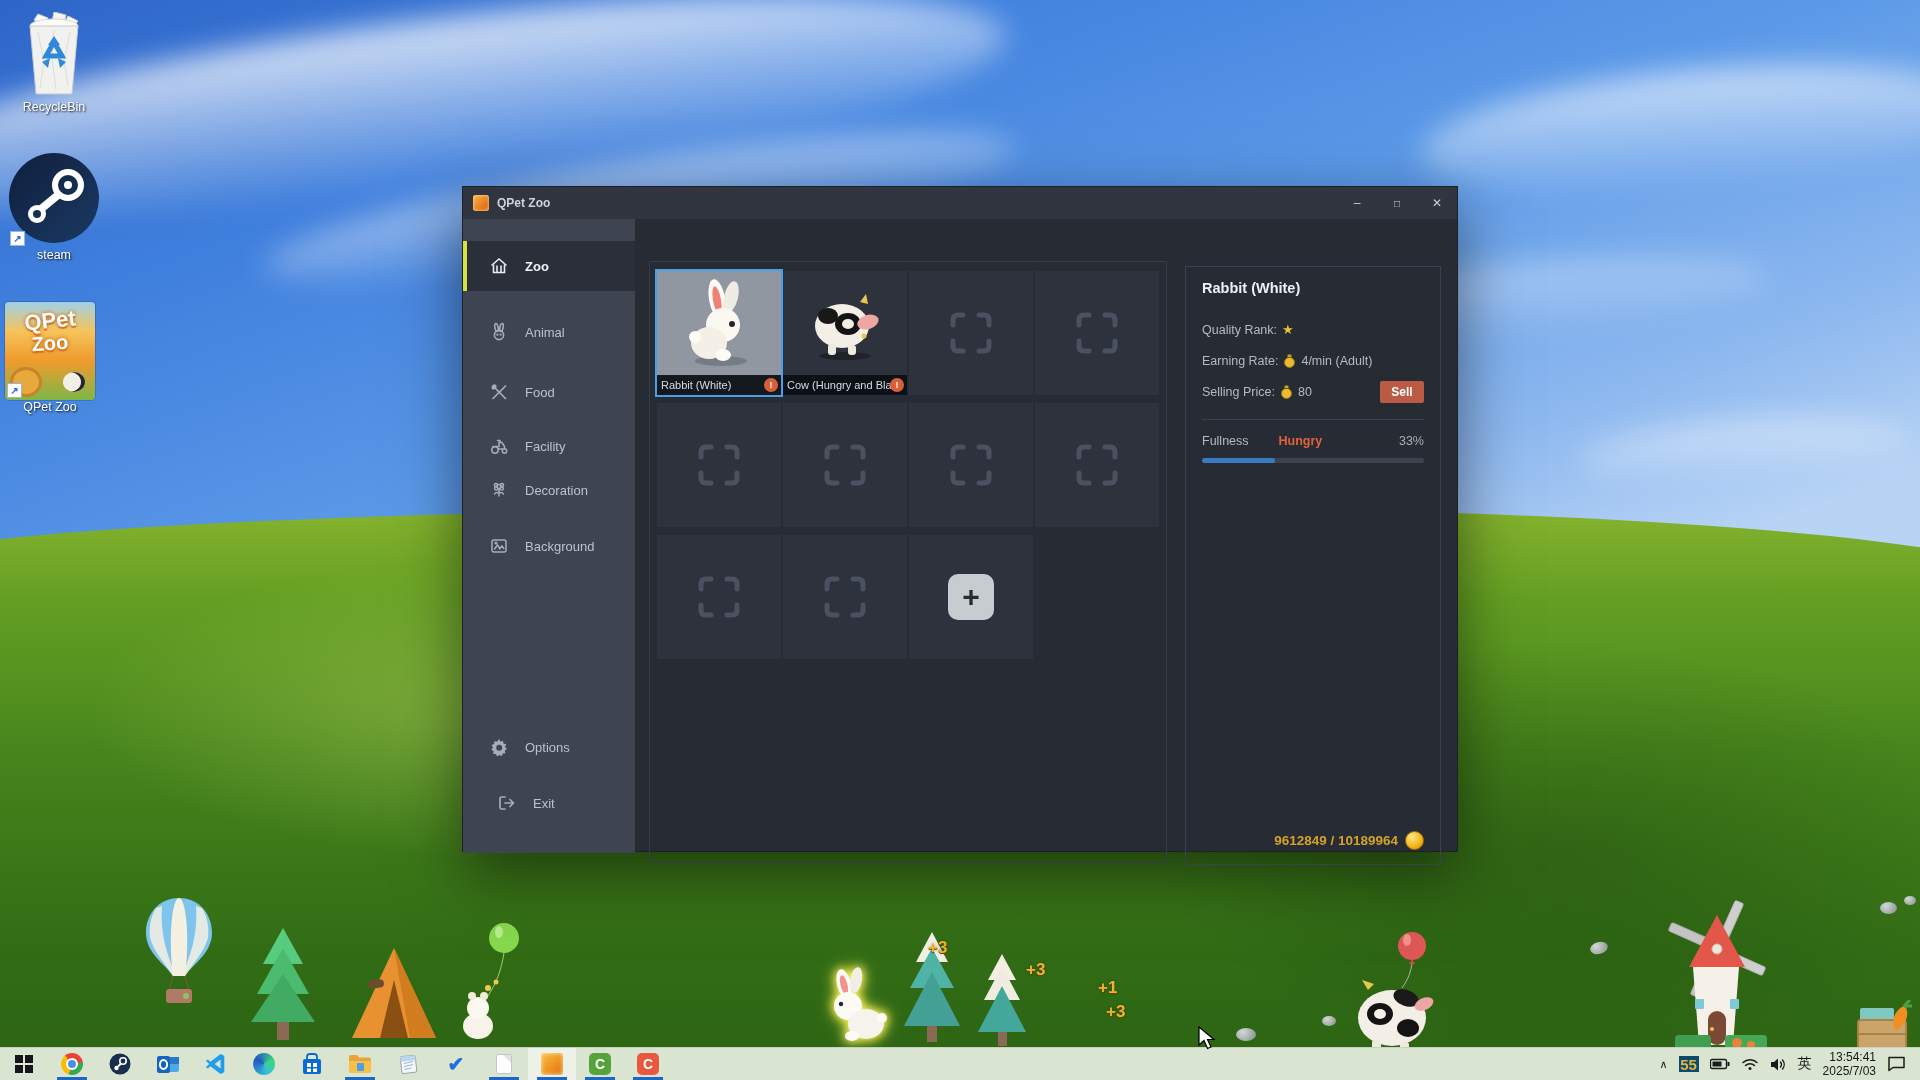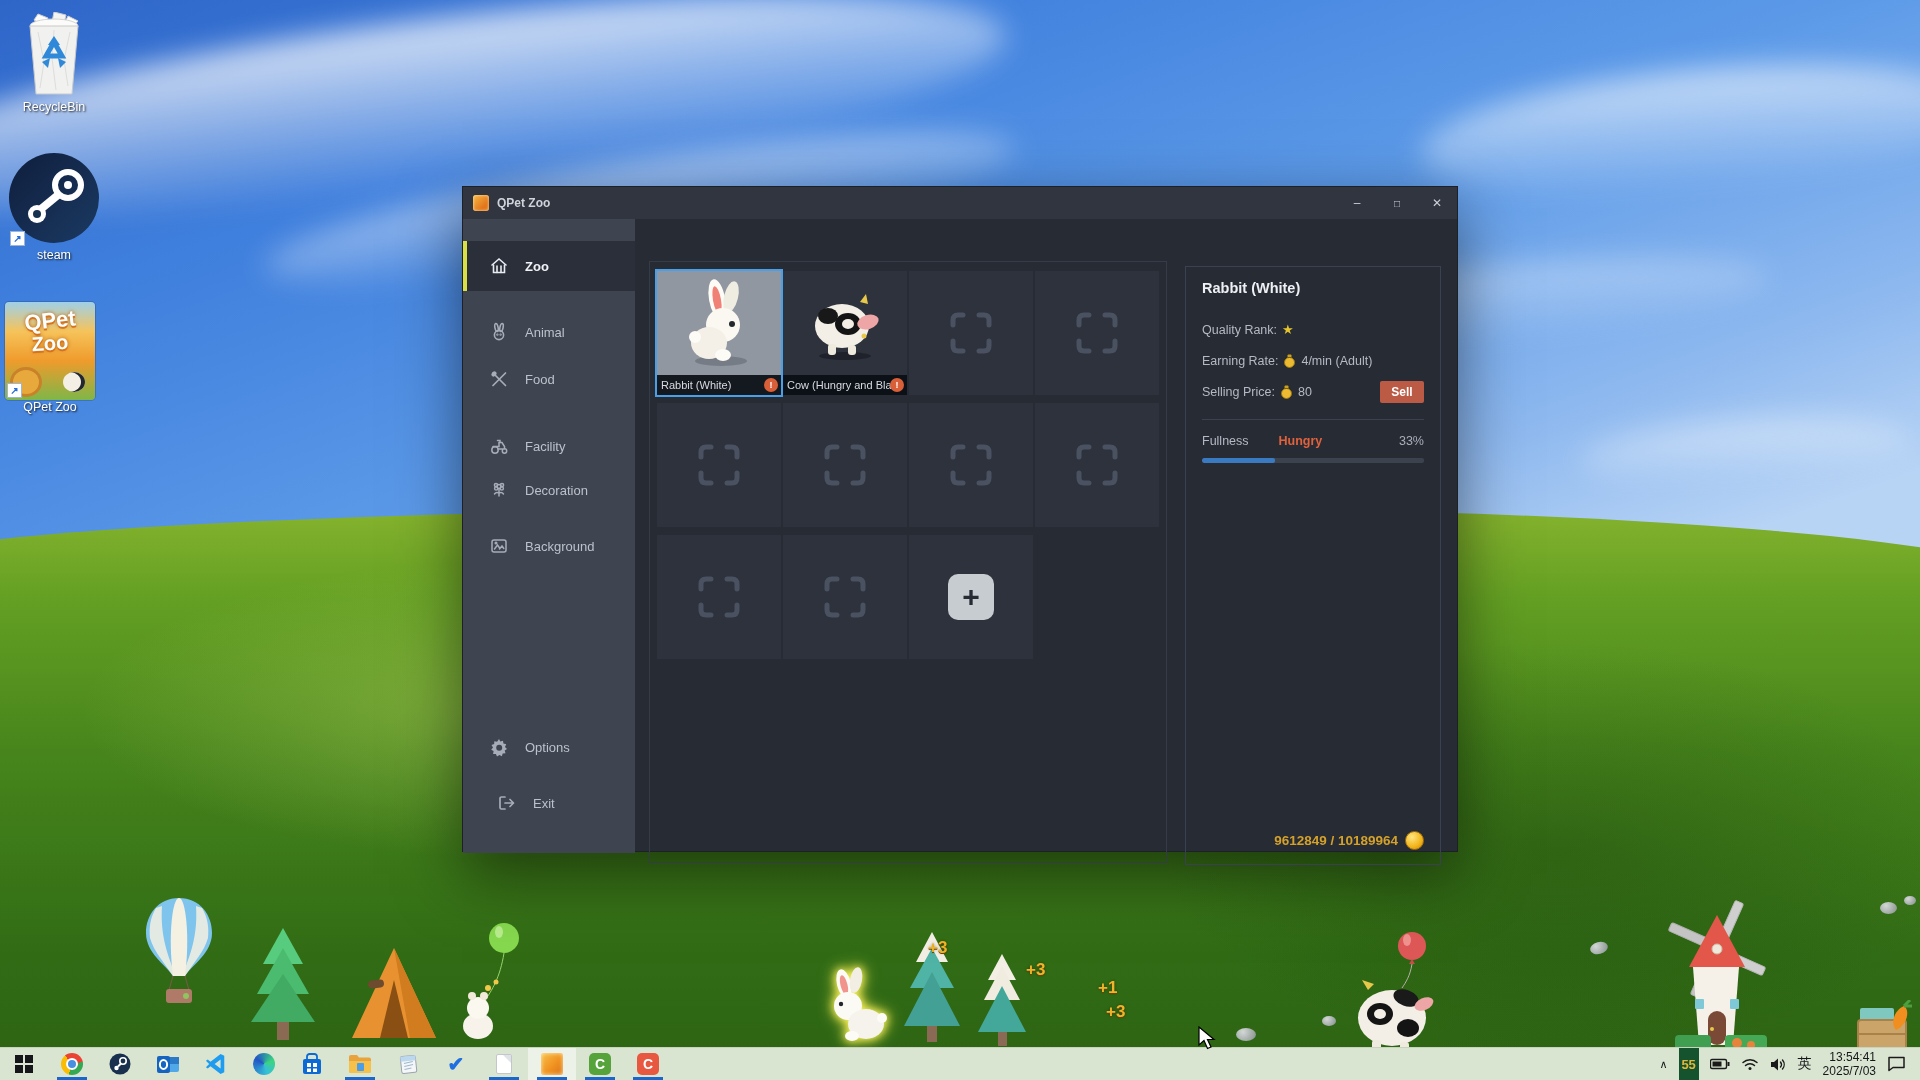--- a/index.html
+++ b/index.html
@@ -91,21 +91,21 @@
     background:conic-gradient(from 160deg,#35c1d6,#2254c5 40%,#3bd580 75%,#35c1d6); }
   .ic-check { color:#1f6fe0; font-size:20px; font-weight:bold; line-height:1; }
   .ic-doc { width:16px; height:20px; background:#fff; border:1px solid #c3c7cc; border-radius:2px; position:relative; }
   .ic-doc::after { content:""; position:absolute; right:0; top:0; border:4px solid #dfe3e8; border-left-color:transparent; border-bottom-color:transparent; }
   .ic-qpet { width:22px; height:22px; border-radius:3px; background:linear-gradient(135deg,#f8c04a,#ef8f1f 60%,#d8731a); box-shadow:inset 0 0 4px #ffeab0; }
   .ic-letter { width:22px; height:22px; border-radius:5px; color:#fff; font-weight:bold; font-size:14px;
     display:flex; align-items:center; justify-content:center; }
   .ic-c-green { background:#57a33b; }
   .ic-c-red { background:#e8573f; }
   .tray { margin-left:auto; height:100%; display:flex; align-items:center; gap:11px; padding-right:14px; color:#15171a; }
-  .tray-badge { width:20px; height:32px; background:#14532d; color:#e0b63c; font-size:13px; font-weight:bold;
+  .tray-badge { width:20px; height:16px; background:#0c4a6e; color:#e0b63c; font-size:15px; font-weight:bold;
     display:flex; align-items:center; justify-content:center; }
   .tray-ime { font-size:14px; }
   .tray-clock { font-size:12px; text-align:right; line-height:14px; }
   .tray-chevron { font-size:11px; }
 
   
   .sprite { position:absolute; }
   .float-txt { position:absolute; color:#f0b42a; font-weight:bold; font-size:17px; text-shadow:0 1px 0 #6e4400, 0 0 3px rgba(0,0,0,.4); }
   .stone { position:absolute; border-radius:50%; background:radial-gradient(circle at 35% 30%,#d3d8d6,#9aa39f 70%,#7d8682); }
   .glow { filter:drop-shadow(0 0 4px #f4ef5e) drop-shadow(0 0 7px #e8e24a); }
@@ -318,21 +318,21 @@
         <div class="side-item" style="top:88px;">
           <svg width="20" height="20" viewBox="0 0 20 20" fill="none" stroke="#a6adb8" stroke-width="1.6" stroke-linecap="round">
             <ellipse cx="7.5" cy="5.5" rx="1.6" ry="4" transform="rotate(-12 7.5 5.5)"></ellipse>
             <ellipse cx="12.5" cy="5.5" rx="1.6" ry="4" transform="rotate(12 12.5 5.5)"></ellipse>
             <circle cx="10" cy="13" r="4.6"></circle>
               <circle cx="8.4" cy="12.6" r="0.4" fill="#a6adb8"></circle>
               <circle cx="11.6" cy="12.6" r="0.4" fill="#a6adb8"></circle>
           </svg>
           <span>Animal</span>
         </div>
-        <div class="side-item" style="top:135px;">
+        <div class="side-item" style="top:148px;">
           <svg width="20" height="20" viewBox="0 0 20 20" fill="none" stroke="#a6adb8" stroke-width="1.7" stroke-linecap="round">
             <line x1="4" y1="4" x2="16.5" y2="16.5"></line>
               <line x1="16.5" y1="4" x2="4" y2="16.5"></line>
             <ellipse cx="5" cy="5" rx="2.2" ry="2.8" transform="rotate(45 5 5)" fill="#a6adb8" stroke="none"></ellipse>
           </svg>
           <span>Food</span>
         </div>
         <div class="side-item" style="top:202px;">
           <svg width="20" height="20" viewBox="0 0 20 20" fill="none" stroke="#a6adb8" stroke-width="1.5" stroke-linecap="round">
             <circle cx="6" cy="14" r="3.2"></circle>

